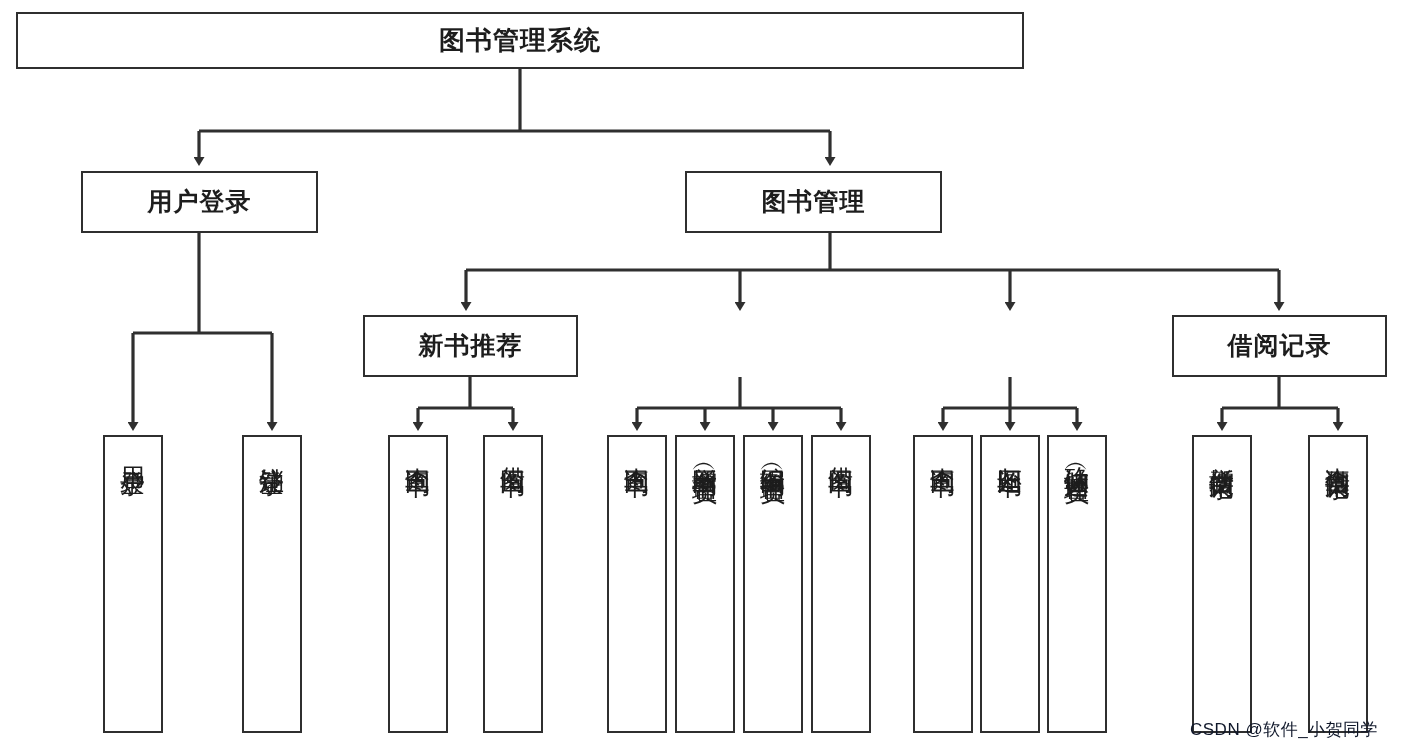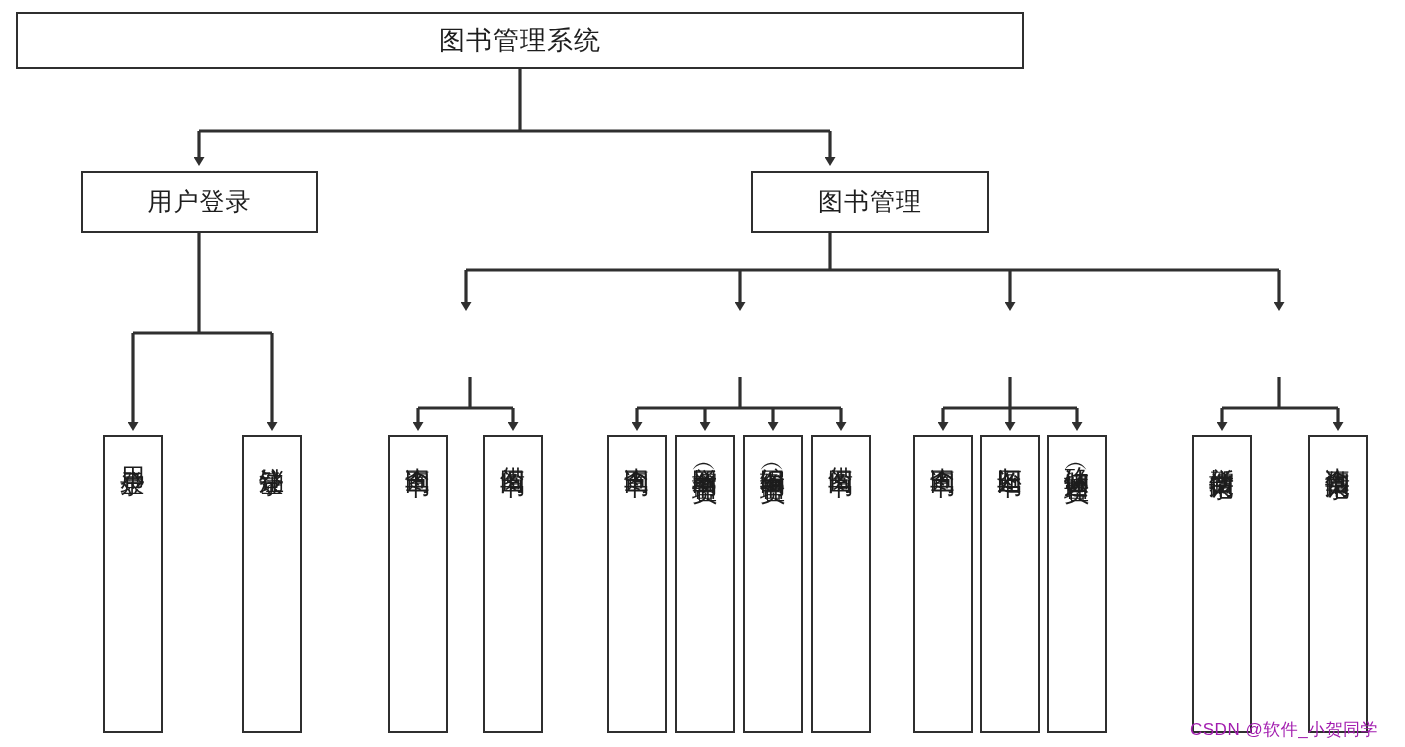--- a/index.html
+++ b/index.html
@@ -33,41 +33,42 @@
     background: #ffffff;
     display: flex;
     align-items: center;
     justify-content: center;
     color: #1d1d1d;
   }
   .node.horiz {
     font-size: 25px;
     letter-spacing: 1px;
     line-height: 1.1;
+    font-weight: bold;
   }
   .node.root {
     font-size: 26px;
   }
   .node.vert {
     padding: 10px 0;
     align-items: flex-start;
     justify-content: center;
   }
   .vert-text {
     writing-mode: vertical-rl;
     text-orientation: upright;
     font-size: 25px;
     line-height: 1.04;
     letter-spacing: 2px;
     white-space: nowrap;
     text-align: left;
   }
   .watermark {
     position: absolute;
-    color: #a21caf;
+    color: #0f172a;
     font-size: 17px;
     letter-spacing: 0.5px;
     white-space: nowrap;
     user-select: none;
   }
 </style>
 </head>
 <body>
 
 <div id="canvas">
@@ -122,24 +123,30 @@
     </g>
   </svg>
 
   <div class="node horiz root" style="left:16px; top:12px; width:1008px; height:57px;">
     <span>图书管理系统</span>
   </div>
 
   <div class="node horiz" style="left:81px; top:171px; width:237px; height:62px;">
     <span>用户登录</span>
   </div>
-  <div class="node horiz" style="left:751px; top:171px; width:238px; height:62px;">
+  <div class="node horiz" style="left:685px; top:171px; width:257px; height:62px;">
     <span>图书管理</span>
   </div>
 
+  <div class="node horiz" style="left:363px; top:315px; width:215px; height:62px;">
+    <span>新书推荐</span>
+  </div>
+  <div class="node horiz" style="left:1172px; top:315px; width:215px; height:62px;">
+    <span>借阅记录</span>
+  </div>
 
   <div class="node vert" style="left:103px; top:435px; width:60px; height:298px;">
     <span class="vert-text">用户登录</span>
   </div>
   <div class="node vert" style="left:242px; top:435px; width:60px; height:298px;">
     <span class="vert-text">注销登录</span>
   </div>
 
   <div class="node vert" style="left:388px; top:435px; width:60px; height:298px;">
     <span class="vert-text">查询图书</span>

